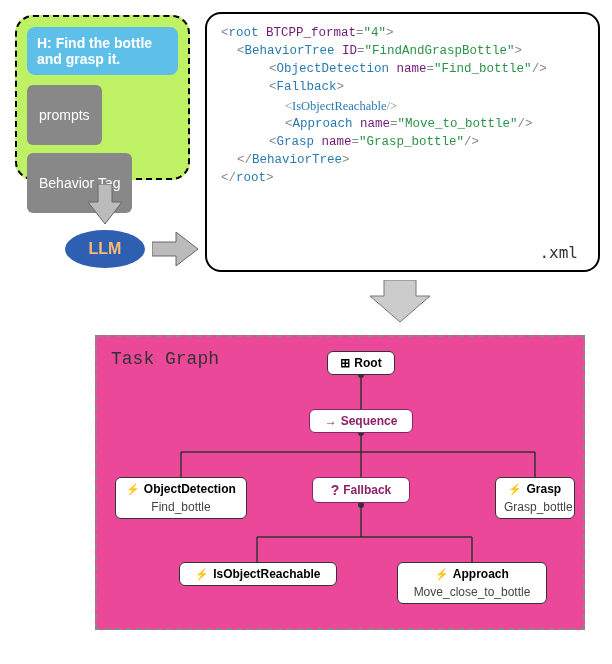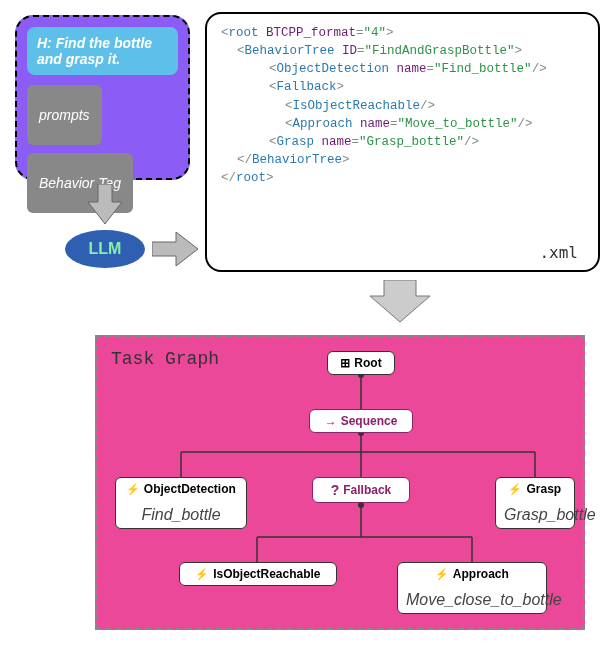--- a/index.html
+++ b/index.html
@@ -14,22 +14,21 @@
     
     .input-container {
       position: absolute;
       top: 15px;
       left: 15px;
       width: 175px;
       height: 165px;
       border: 2.5px dashed #000;
       border-radius: 18px;
       padding: 10px;
-      background: #8b5cf6;
-      font-style: italic;
+      background: #bef264;
     }
     .speech-bubble {
       background: #5ec0e8;
       color: #fff;
       padding: 8px 10px;
       border-radius: 8px;
       font-size: 14px;
       font-weight: bold;
       margin-bottom: 10px;
     }
@@ -45,21 +44,21 @@
     
     
     .llm-node {
       position: absolute;
       top: 230px;
       left: 65px;
       width: 80px;
       height: 38px;
       background: #2e5fb0;
       border-radius: 50%;
-      color: #86efac;
+      color: #fdba74;
       font-size: 16px;
       font-weight: bold;
       display: flex;
       align-items: center;
       justify-content: center;
       text-align: center;
     }
     
     
     .xml-container {
@@ -112,21 +111,21 @@
     .gnode {
       position: absolute;
       border: 1.5px solid #333;
       border-radius: 6px;
       background: #fff;
       text-align: center;
       padding: 4px 8px;
       font-size: 12px;
     }
     .gnode .title { font-weight: bold; display: flex; align-items: center; justify-content: center; gap: 4px; }
-    .gnode .sub { font-size: 16px; color: #444; margin-top: 10px; font-style: italic; }
+    .gnode .sub { font-size: 12px; color: #444; margin-top: 4px; }
     
     .n-root { top: 14px; left: 230px; width: 68px; padding: 4px 6px; }
     .n-seq { top: 72px; left: 212px; width: 104px; color: #8a2268; border-color: #8a2268; }
     .n-seq .title { color: #8a2268; }
     .n-objdet { top: 140px; left: 18px; width: 132px; }
     .n-fallback { top: 140px; left: 215px; width: 98px; color: #8a2268; border-color: #8a2268; }
     .n-fallback .title { color: #8a2268; }
     .n-grasp { top: 140px; left: 398px; width: 80px; }
     .n-isreach { top: 225px; left: 82px; width: 158px; }
     .n-approach { top: 225px; left: 300px; width: 150px; }
@@ -173,21 +172,21 @@
 <svg class="big-arrow" style="top:232px; left:152px; width:48px; height:34px;">
   <polygon points="0,10 24,10 24,0 46,17 24,34 24,24 0,24" fill="#bbb" stroke="#666"></polygon>
 </svg>
 
 <div class="xml-container">
   <div id="xml-lines">
       <div style="padding-left: 0px; white-space: nowrap;"><span class="punct">&lt;</span><span class="kw">root</span><span> </span><span class="attr">BTCPP_format</span><span class="punct">=</span><span class="val">"4"</span><span class="punct">&gt;</span></div>
       <div style="padding-left: 16px; white-space: nowrap;"><span class="punct">&lt;</span><span class="kw">BehaviorTree</span><span> </span><span class="attr">ID</span><span class="punct">=</span><span class="val">"FindAndGraspBottle"</span><span class="punct">&gt;</span></div>
       <div style="padding-left: 48px; white-space: nowrap;"><span class="punct">&lt;</span><span class="kw">ObjectDetection</span><span> </span><span class="attr">name</span><span class="punct">=</span><span class="val">"Find_bottle"</span><span class="punct">/&gt;</span></div>
       <div style="padding-left: 48px; white-space: nowrap;"><span class="punct">&lt;</span><span class="kw">Fallback</span><span class="punct">&gt;</span></div>
-      <div style="padding-left: 64px; white-space: nowrap;"><span class="punct">&lt;</span><span class="kw">IsObjectReachable</span><span class="punct">/&gt;</span></div>
+      <div style="padding-left: 64px; white-space: nowrap; font-family: Liberation Serif, serif;"><span class="punct">&lt;</span><span class="kw">IsObjectReachable</span><span class="punct">/&gt;</span></div>
       <div style="padding-left: 64px; white-space: nowrap;"><span class="punct">&lt;</span><span class="kw">Approach</span><span> </span><span class="attr">name</span><span class="punct">=</span><span class="val">"Move_to_bottle"</span><span class="punct">/&gt;</span></div>
       <div style="padding-left: 48px; white-space: nowrap;"><span class="punct">&lt;</span><span class="kw">Grasp</span><span> </span><span class="attr">name</span><span class="punct">=</span><span class="val">"Grasp_bottle"</span><span class="punct">/&gt;</span></div>
       <div style="padding-left: 16px; white-space: nowrap;"><span class="punct">&lt;/</span><span class="kw">BehaviorTree</span><span class="punct">&gt;</span></div>
       <div style="padding-left: 0px; white-space: nowrap;"><span class="punct">&lt;/</span><span class="kw">root</span><span class="punct">&gt;</span></div>
     </div>
   <div class="xml-ext">.xml</div>
 </div>
 
 <svg class="big-arrow" style="top:280px; left:370px; width:60px; height:44px;">
   <polygon points="14,0 46,0 46,16 60,16 30,42 0,16 14,16" fill="#ccc" stroke="#777"></polygon>

